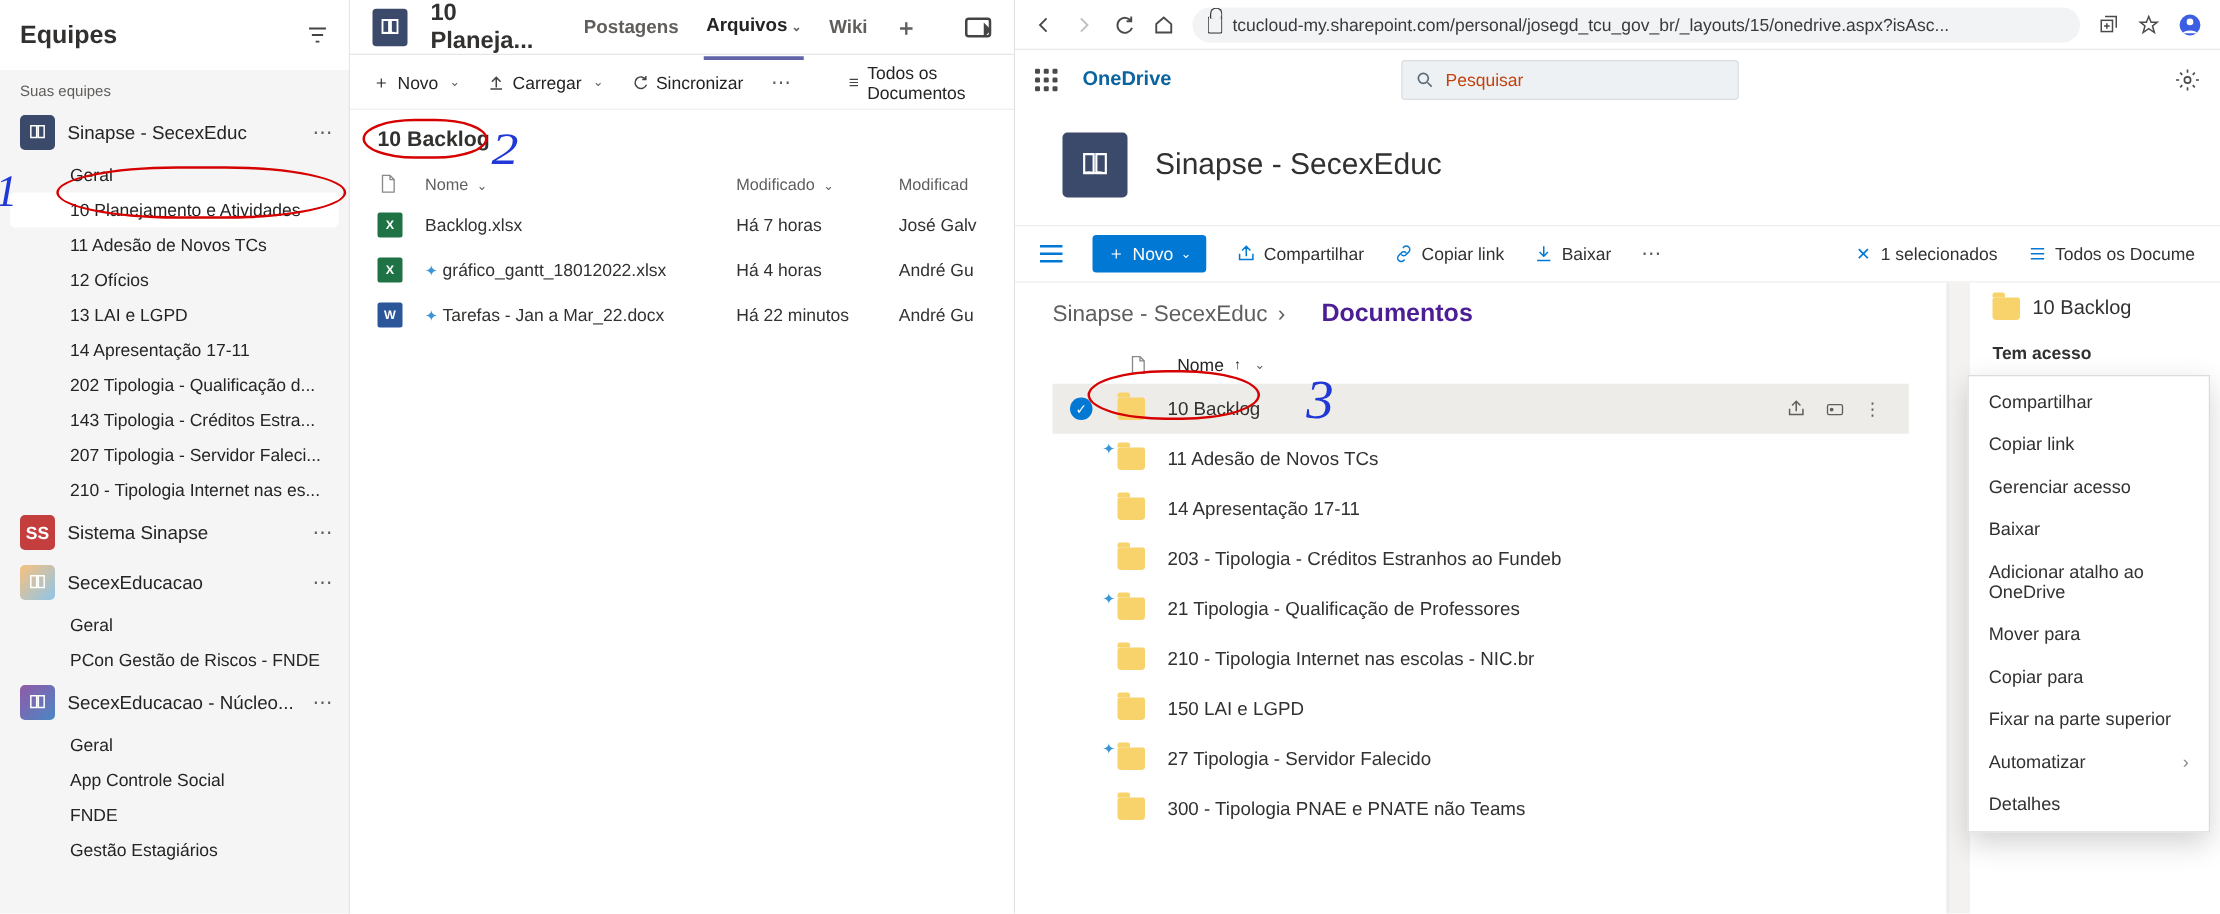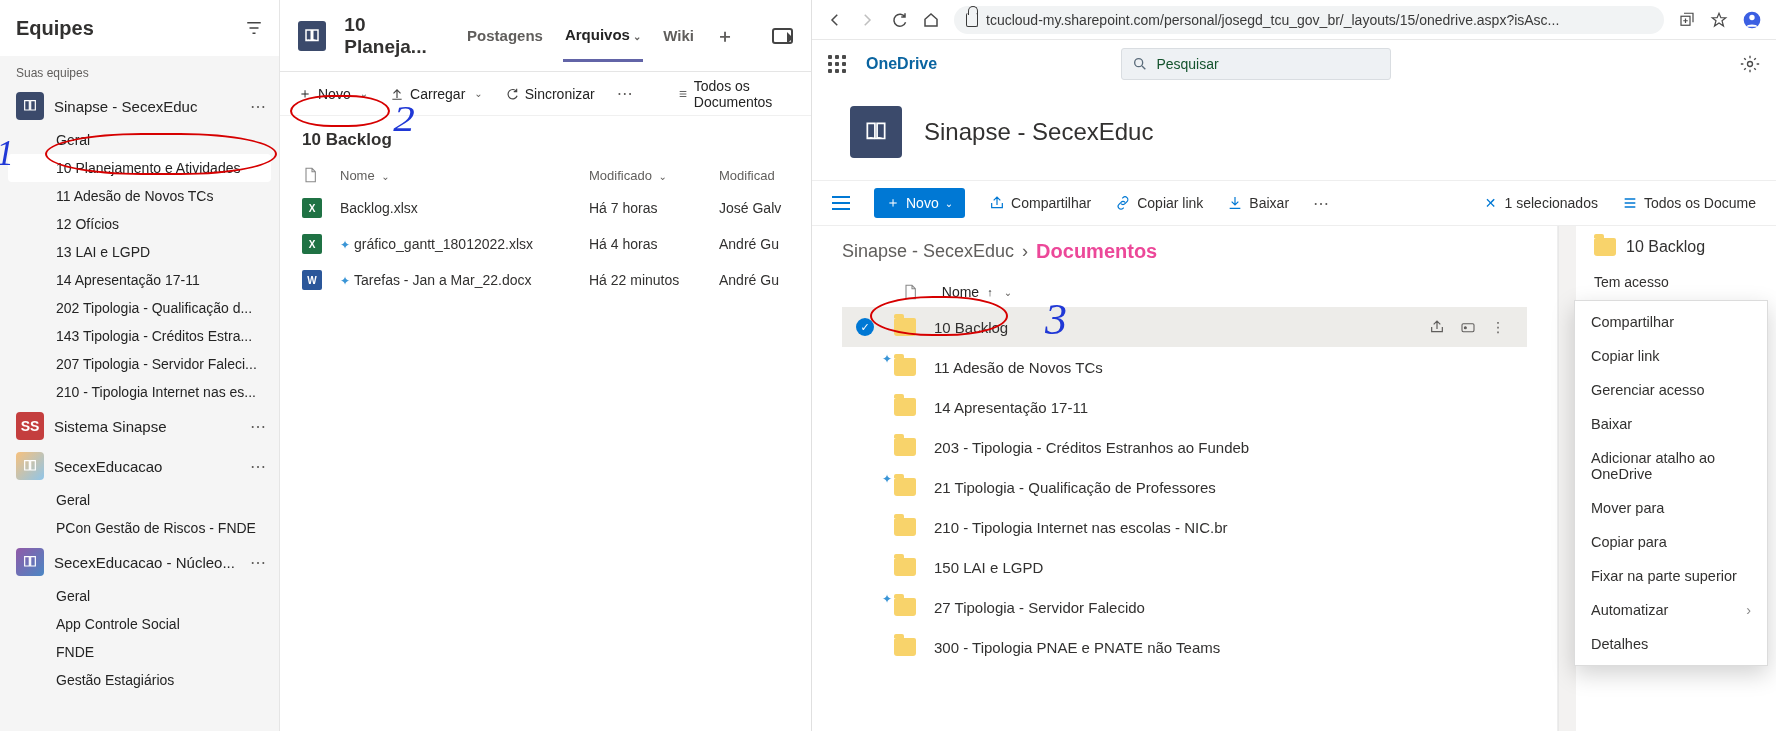--- a/index.html
+++ b/index.html
@@ -27,21 +27,21 @@
   .channel.selected { background:#fff; border-radius:4px; margin:0 8px; padding-left:48px; }
   .circle-red { position:absolute; border:2.5px solid #d60000; border-radius:50%; pointer-events:none; }
   .circle-red.annot1 { left:45px; top:133px; width:232px; height:42px; border-radius:50% / 60%; }
   .blue-num { position:absolute; color:#2038d6; font-size:36px; font-weight:400; font-style:italic; font-family: "Comic Sans MS", cursive; pointer-events:none; }
   .blue1 { left:-4px; top:132px; }
   .blue2 { left:395px; top:98px; transform:scaleX(1.2); }
   .blue3 { left:1045px; top:294px; font-size:44px; }
 
   
   .teams-main { flex:1; display:flex; flex-direction:column; background:#fff; }
-  .tm-head { display:flex; align-items:center; height:72px; padding:0 18px; gap:18px; border-bottom:1px solid #e5e5e5; }
+  .tm-head { display:flex; align-items:center; height:44px; padding:0 18px; gap:18px; border-bottom:1px solid #e5e5e5; }
   .tm-appicon { width:30px; height:30px; background:#3b4a6b; border-radius:3px; display:flex; align-items:center; justify-content:center; color:#fff; }
   .tm-title { font-weight:700; font-size:19px; }
   .tm-tab { font-size:15px; color:#605e5c; cursor:pointer; padding:16px 2px;font-weight:bold; }
   .tm-tab.active { color:#242424; border-bottom:3px solid #6264a7; font-weight:600; }
   .chev { font-size:10px; margin-left:3px; color:#605e5c; }
   .tm-head-spacer { flex:1; }
   .meet-icon { width:22px; height:16px; border:2px solid #444; border-radius:3px; position:relative; }
   .meet-icon::after { content:""; position:absolute; right:-8px; top:2px; border:6px solid transparent; border-left-color:#444; }
 
   .tm-toolbar { display:flex; align-items:center; height:44px; padding:0 18px; gap:22px; border-bottom:1px solid #f0f0f0; font-size:14px; color:#242424; }
@@ -66,58 +66,58 @@
   
   .browser-bar { height:40px; display:flex; align-items:center; gap:14px; padding:0 14px; border-bottom:1px solid #e8e8e8; color:#4a4a4a; }
   .addr { flex:1; display:flex; align-items:center; gap:8px; background:#f1f3f4; height:28px; border-radius:14px; padding:0 12px; font-size:14px; color:#3a3a3a; }
   .lock { width:12px;height:14px;border:1.5px solid #3a3a3a;border-radius:2px;position:relative;border-top:none;}
   .lock::before{content:"";position:absolute;top:-7px;left:1px;width:8px;height:8px;border:1.5px solid #3a3a3a;border-bottom:none;border-radius:5px 5px 0 0;}
 
   .suite-bar { height:48px; display:flex; align-items:center; padding:0 16px; gap:20px; }
   .waffle{width:18px;height:18px;display:grid;grid-template-columns:repeat(3,4px);grid-auto-rows:4px;gap:3px;}
   .waffle span{background:#4a4a4a;border-radius:1px;}
   .od-brand{color:#0a64a0;font-weight:600;font-size:16px;}
-  .searchbox{flex:0 0 270px;margin-left:auto;margin-right:auto;height:32px;background:#eef1f4;border:1px solid #d9dde1;border-radius:3px;display:flex;align-items:center;padding:0 10px;gap:8px;color:#14532d;}
+  .searchbox{flex:0 0 270px;margin-left:auto;margin-right:auto;height:32px;background:#eef1f4;border:1px solid #d9dde1;border-radius:3px;display:flex;align-items:center;padding:0 10px;gap:8px;color:#c2410c;}
   .gear{margin-left:auto;}
 
   .od-title { display:flex; align-items:center; gap:22px; padding:18px 38px 22px; }
   .od-icon { width:52px;height:52px;background:#3b4a6b;border-radius:4px;display:flex;align-items:center;justify-content:center;color:#fff; }
   .od-title-text { font-size:24px; font-weight:400; }
 
   .od-cmd { height:46px; display:flex; align-items:center; padding:0 20px; gap:24px; border-top:1px solid #eee; border-bottom:1px solid #eee; font-size:14px; }
   .burger{width:18px;height:14px;display:flex;flex-direction:column;justify-content:space-between;}
   .burger span{height:2px;background:#0078d4;}
   .new-btn{background:#0078d4;color:#fff;padding:6px 12px;border-radius:3px;display:flex;align-items:center;gap:6px;}
   .cmd-item{display:flex;align-items:center;gap:6px;color:#323130;cursor:pointer;}
   .cmd-item svg{color:#0078d4;}
   .sel-count{display:flex;align-items:center;gap:8px;}
   .x-ico{color:#0078d4;}
 
   .od-body { flex:1; display:flex; position:relative; overflow:hidden; }
   .od-list { flex:1; padding:14px 30px; overflow:hidden; border-right:1px solid #eee; }
   .od-bc { font-size:18px; display:flex; gap:8px; align-items:center; color:#605e5c; margin-bottom:14px; }
-  .od-bc .cur{color:#ec4899; font-weight:400;}
+  .od-bc .cur{color:#4c1d95; font-weight:400;margin-left:21px;}
   .od-colh { display:flex; align-items:center; padding:6px 0 6px 60px; color:#242424; font-size:14px; gap:8px;}
   .od-row { display:flex; align-items:center; height:40px; padding-left:14px; cursor:pointer; position:relative; }
   .od-row.sel { background:#edece9; }
   .chk{width:18px;height:18px;border-radius:50%;background:#0078d4;display:flex;align-items:center;justify-content:center;color:#fff;font-size:11px;margin-right:20px;}
   .chk.empty{background:transparent;}
   .folder-ico{width:22px;height:18px;background:#f8d36b;border-radius:2px 2px 3px 3px;position:relative;margin-right:18px;}
   .folder-ico::before{content:"";position:absolute;top:-4px;left:0;width:10px;height:4px;background:#f8d36b;border-radius:2px 2px 0 0;}
   .row-name{flex:1;font-size:15px;}
   .row-act{display:flex;gap:14px;color:#605e5c;margin-right:22px;}
   .circle-red.annot3 { left:870px; top:296px; width:138px; height:40px; border-radius:50% / 55%; }
 
   .scroll-col { width:18px; background:#f3f2f1; border-left:1px solid #e8e8e8; }
 
   
   .details { width:200px; padding:12px 18px; font-size:14px; position:relative; }
   .dt-h { display:flex; align-items:center; gap:10px; margin-bottom:18px;}
   .dt-h .folder-ico{margin-right:0;}
-  .dt-sec { font-weight:400; margin:6px 0 10px; }
+  .dt-sec { font-weight:700; margin:6px 0 10px; }
   .avatar{width:28px;height:28px;border-radius:50%;background:#0a64a0;}
   .avatar.gray{background:#d8d8d8;}
   .recent-row{display:flex;align-items:flex-start;gap:10px;margin-top:14px;font-size:12px;color:#444;}
   .recent-row .avatar{width:26px;height:26px;flex:none;}
   .link{color:#0078d4;}
 
   .ctx-menu { position:absolute; right:8px; top:300px; width:194px; background:#fff; border:1px solid #dcdcdc; box-shadow:0 8px 22px rgba(0,0,0,.18); padding:4px 0; z-index:20; font-size:14.5px; }
   .ctx-item { padding:9px 16px; cursor:pointer; display:flex; justify-content:space-between; align-items:center;}
 
   svg{display:block;}

